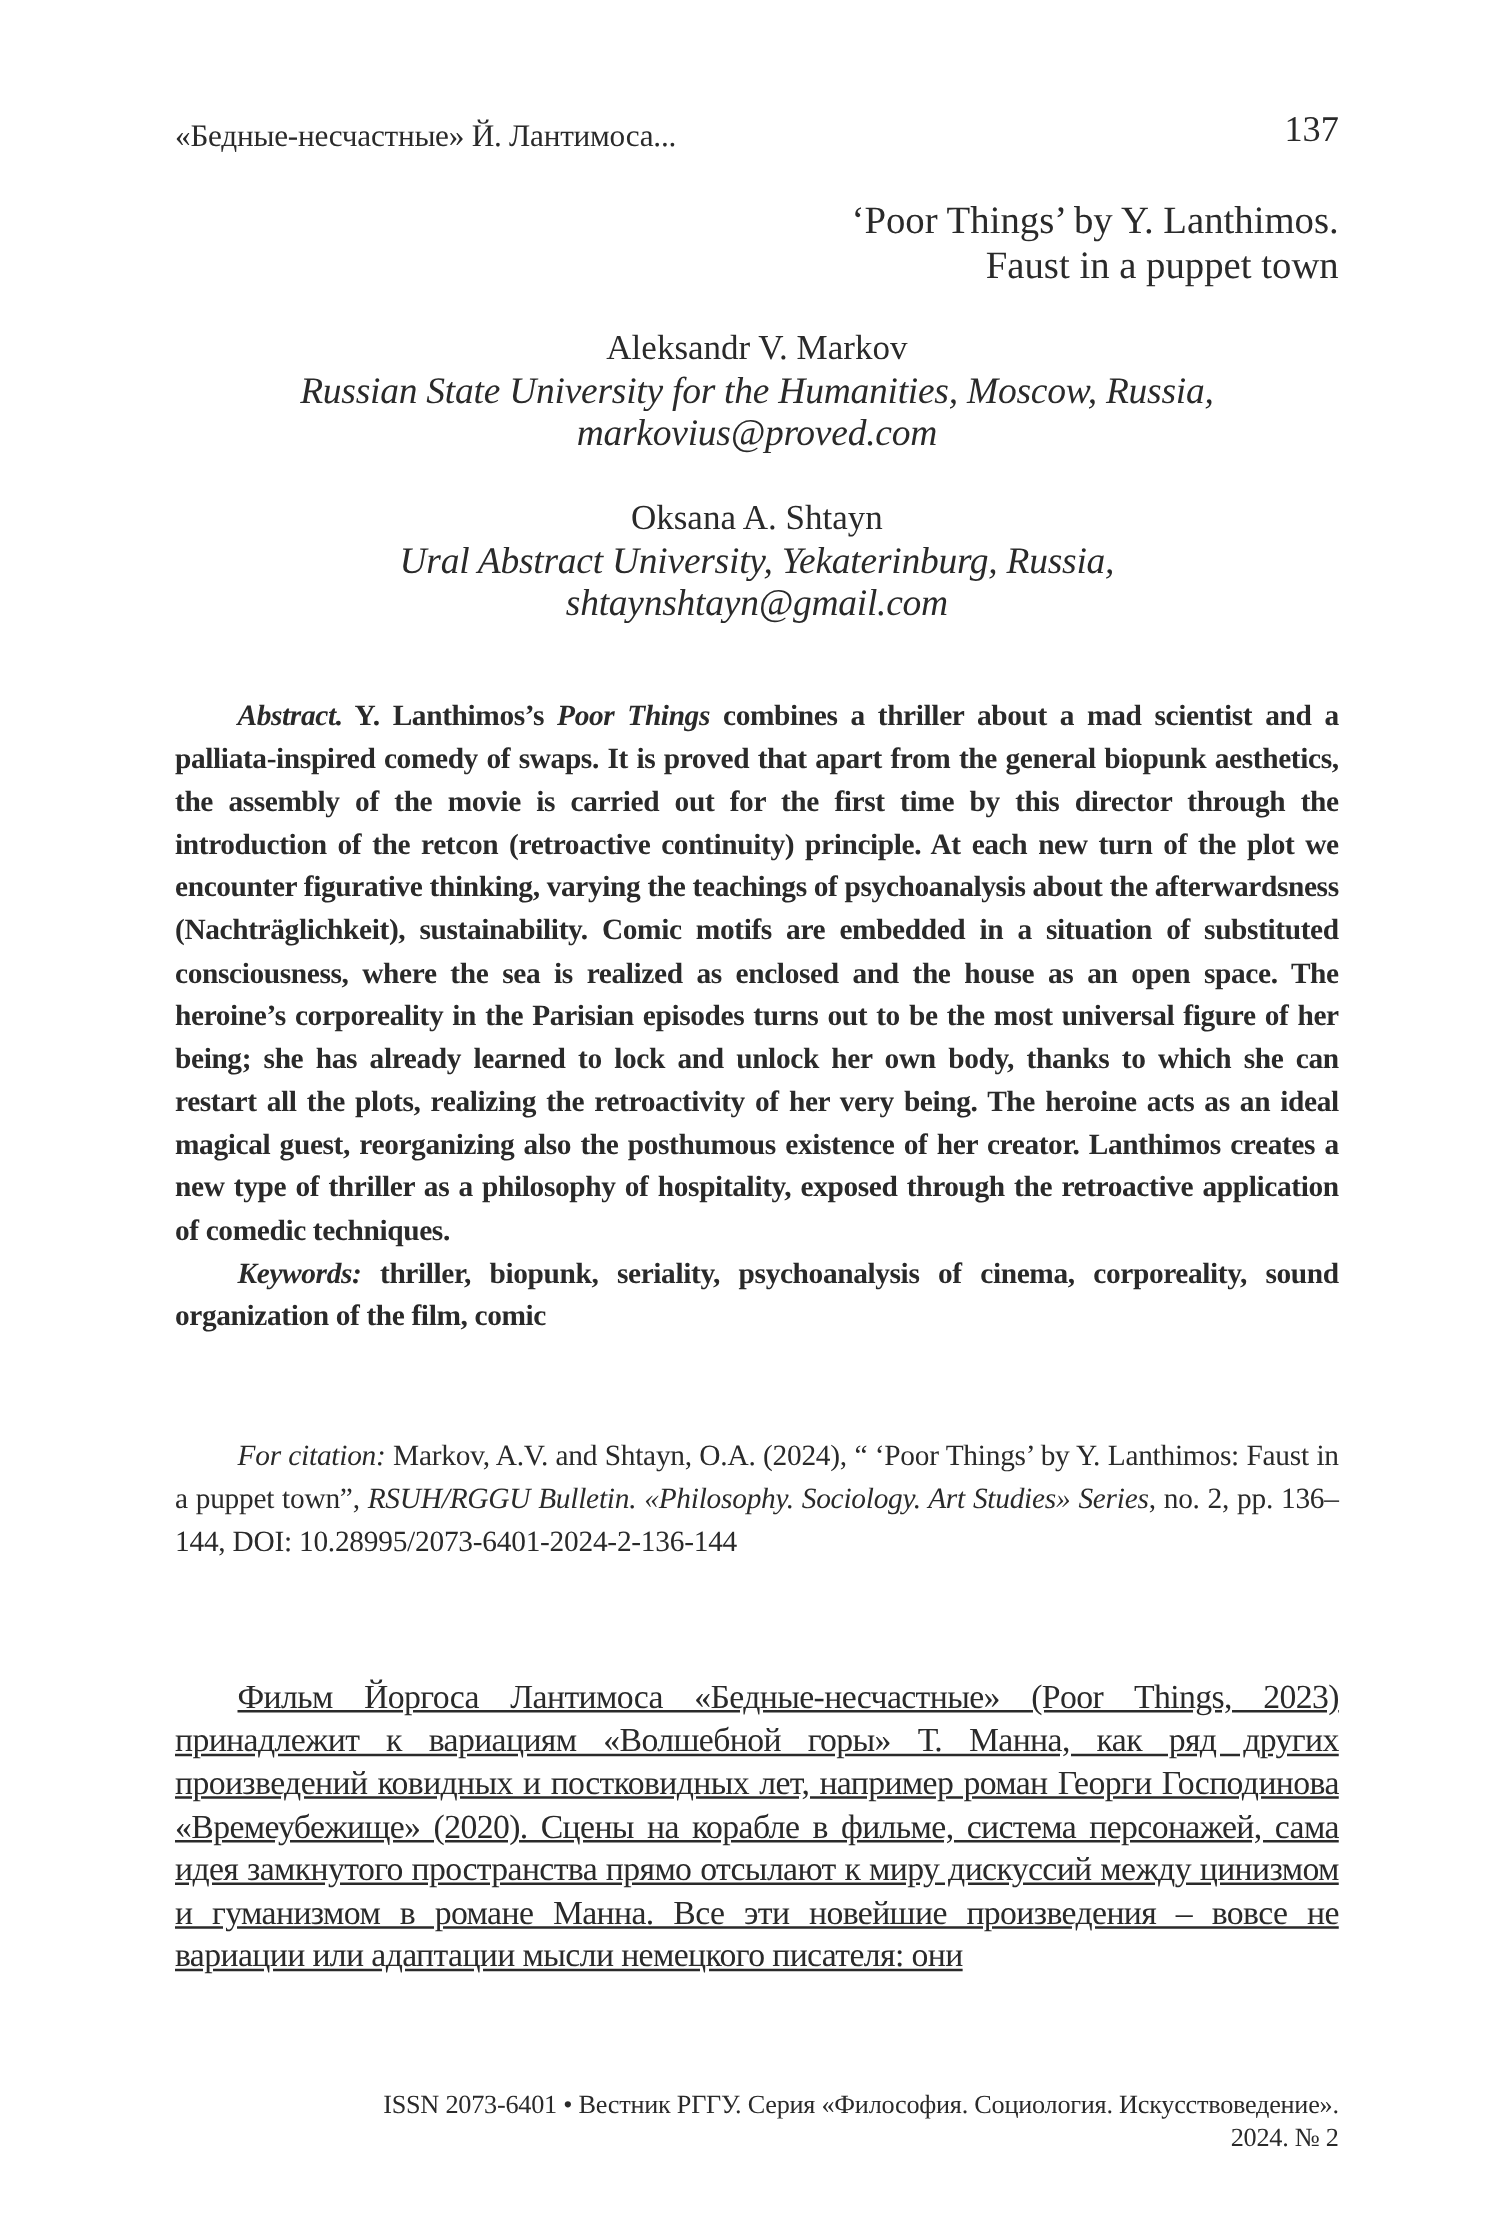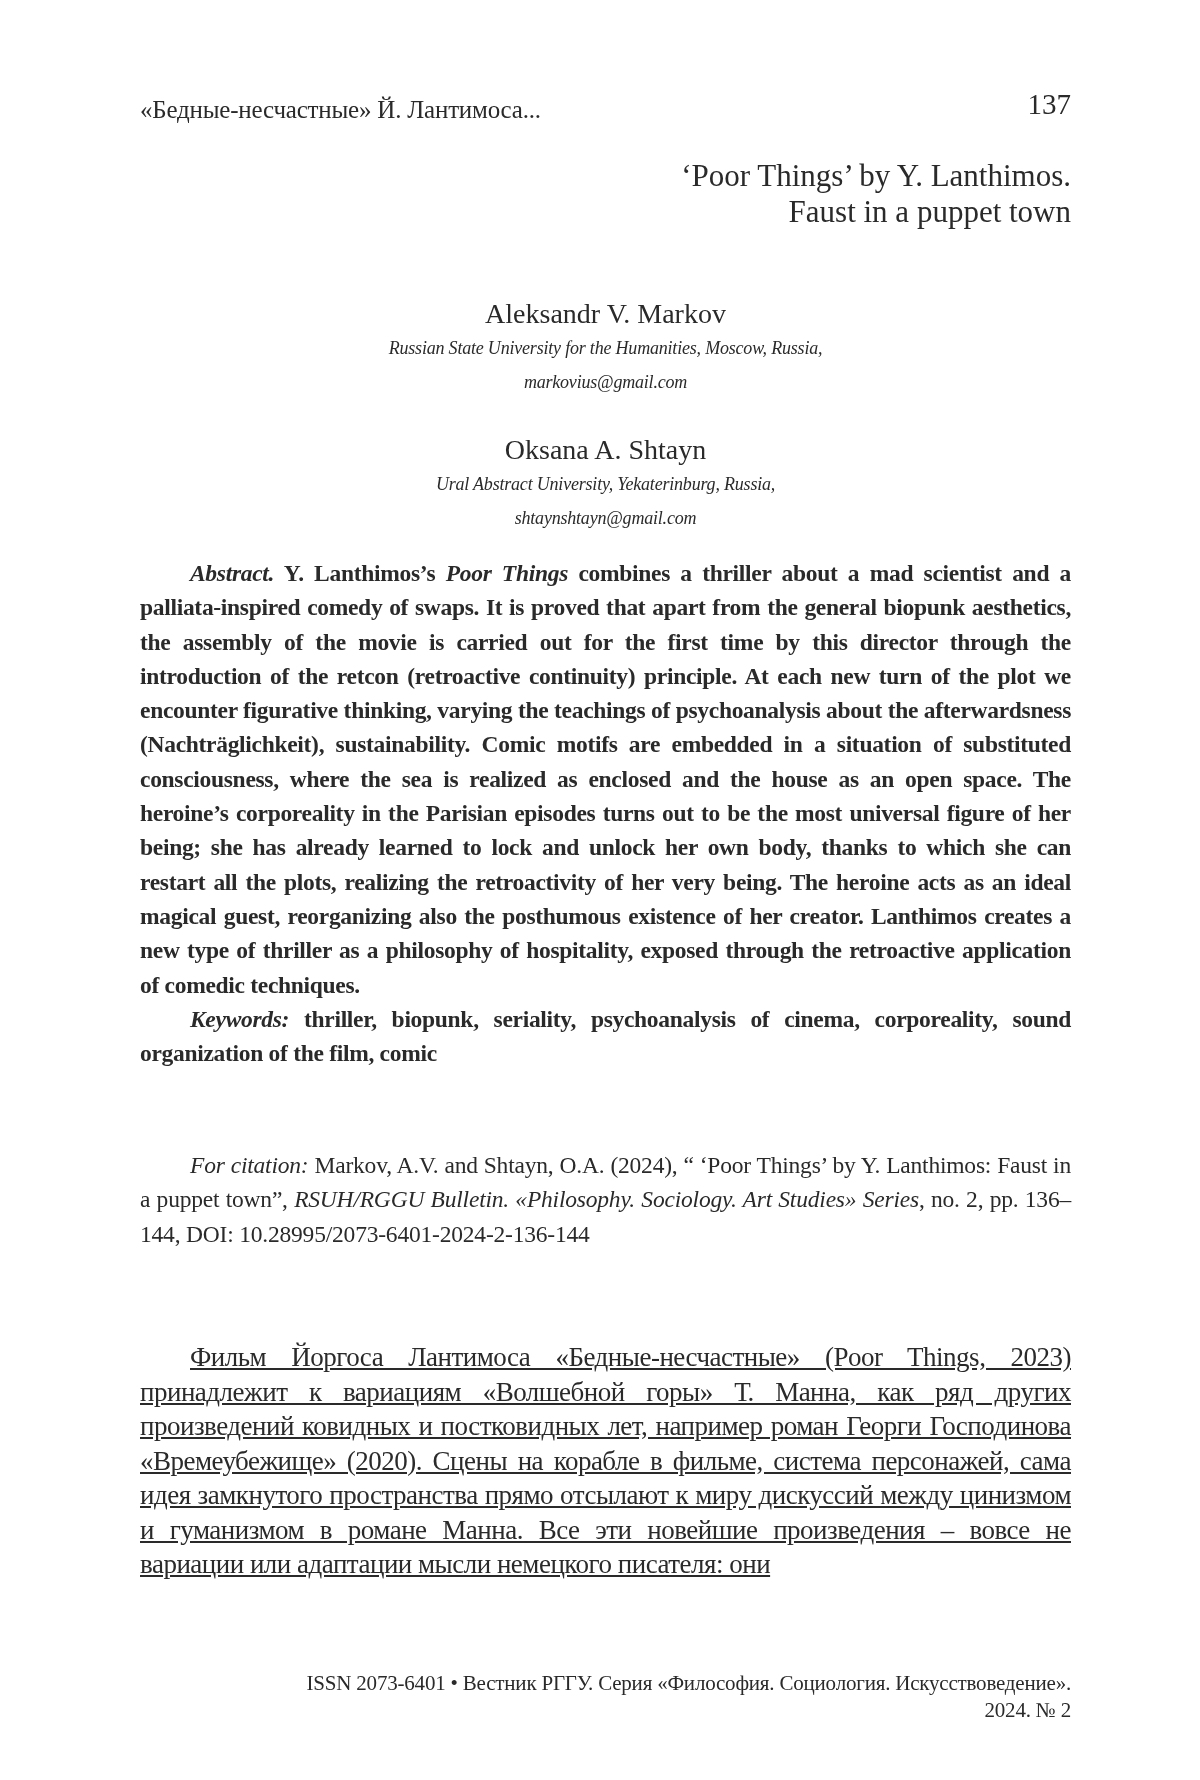--- a/index.html
+++ b/index.html
@@ -46,25 +46,24 @@
     }
     .author-block {
       position: absolute;
       left: 140px;
       width: 931px;
       text-align: center;
     }
     .author-name {
       font-size: 28px;
       line-height: 34px;
-      margin-top: 35px;
     }
     .affil {
       font-style: italic;
-      font-size: 18px;
+      font-size: 30px;
       line-height: 34px;
       letter-spacing: -0.2px;
     }
     .author-1 { top: 262px; }
     .author-2 { top: 398px; }
 
     .abstract {
       position: absolute;
       top: 556px;
       left: 140px;
@@ -122,21 +121,21 @@
 </div>
 
 <div class="title">
   <div>‘Poor Things’ by Y. Lanthimos.</div>
   <div>Faust in a puppet town</div>
 </div>
 
 <div class="author-block author-1">
   <div class="author-name">Aleksandr V. Markov</div>
   <div class="affil">Russian State University for the Humanities, Moscow, Russia,</div>
-  <div class="affil">markovius@gmail.com</div>
+  <div class="affil">markovius@proved.com</div>
 </div>
 
 <div class="author-block author-2">
   <div class="author-name">Oksana A. Shtayn</div>
   <div class="affil">Ural Abstract University, Yekaterinburg, Russia,</div>
   <div class="affil">shtaynshtayn@gmail.com</div>
 </div>
 
 <div class="abstract">
   <p><em>Abstract.</em><span> Y. Lanthimos’s </span><em>Poor Things</em><span> combines a thriller about a mad scientist and a palliata-inspired comedy of swaps. It is proved that apart from the general biopunk aesthetics, the assembly of the movie is carried out for the first time by this director through the introduction of the retcon (retroactive continuity) principle. At each new turn of the plot we encounter figurative thinking, varying the teachings of psychoanalysis about the afterwardsness (Nachträglichkeit), sustainability. Comic motifs are embedded in a situation of substituted consciousness, where the sea is realized as enclosed and the house as an open space. The heroine’s corporeality in the Parisian episodes turns out to be the most universal figure of her being; she has already learned to lock and unlock her own body, thanks to which she can restart all the plots, realizing the retroactivity of her very being. The heroine acts as an ideal magical guest, reorganizing also the posthumous existence of her creator. Lanthimos creates a new type of thriller as a philosophy of hospitality, exposed through the retroactive application of comedic techniques.</span></p>

